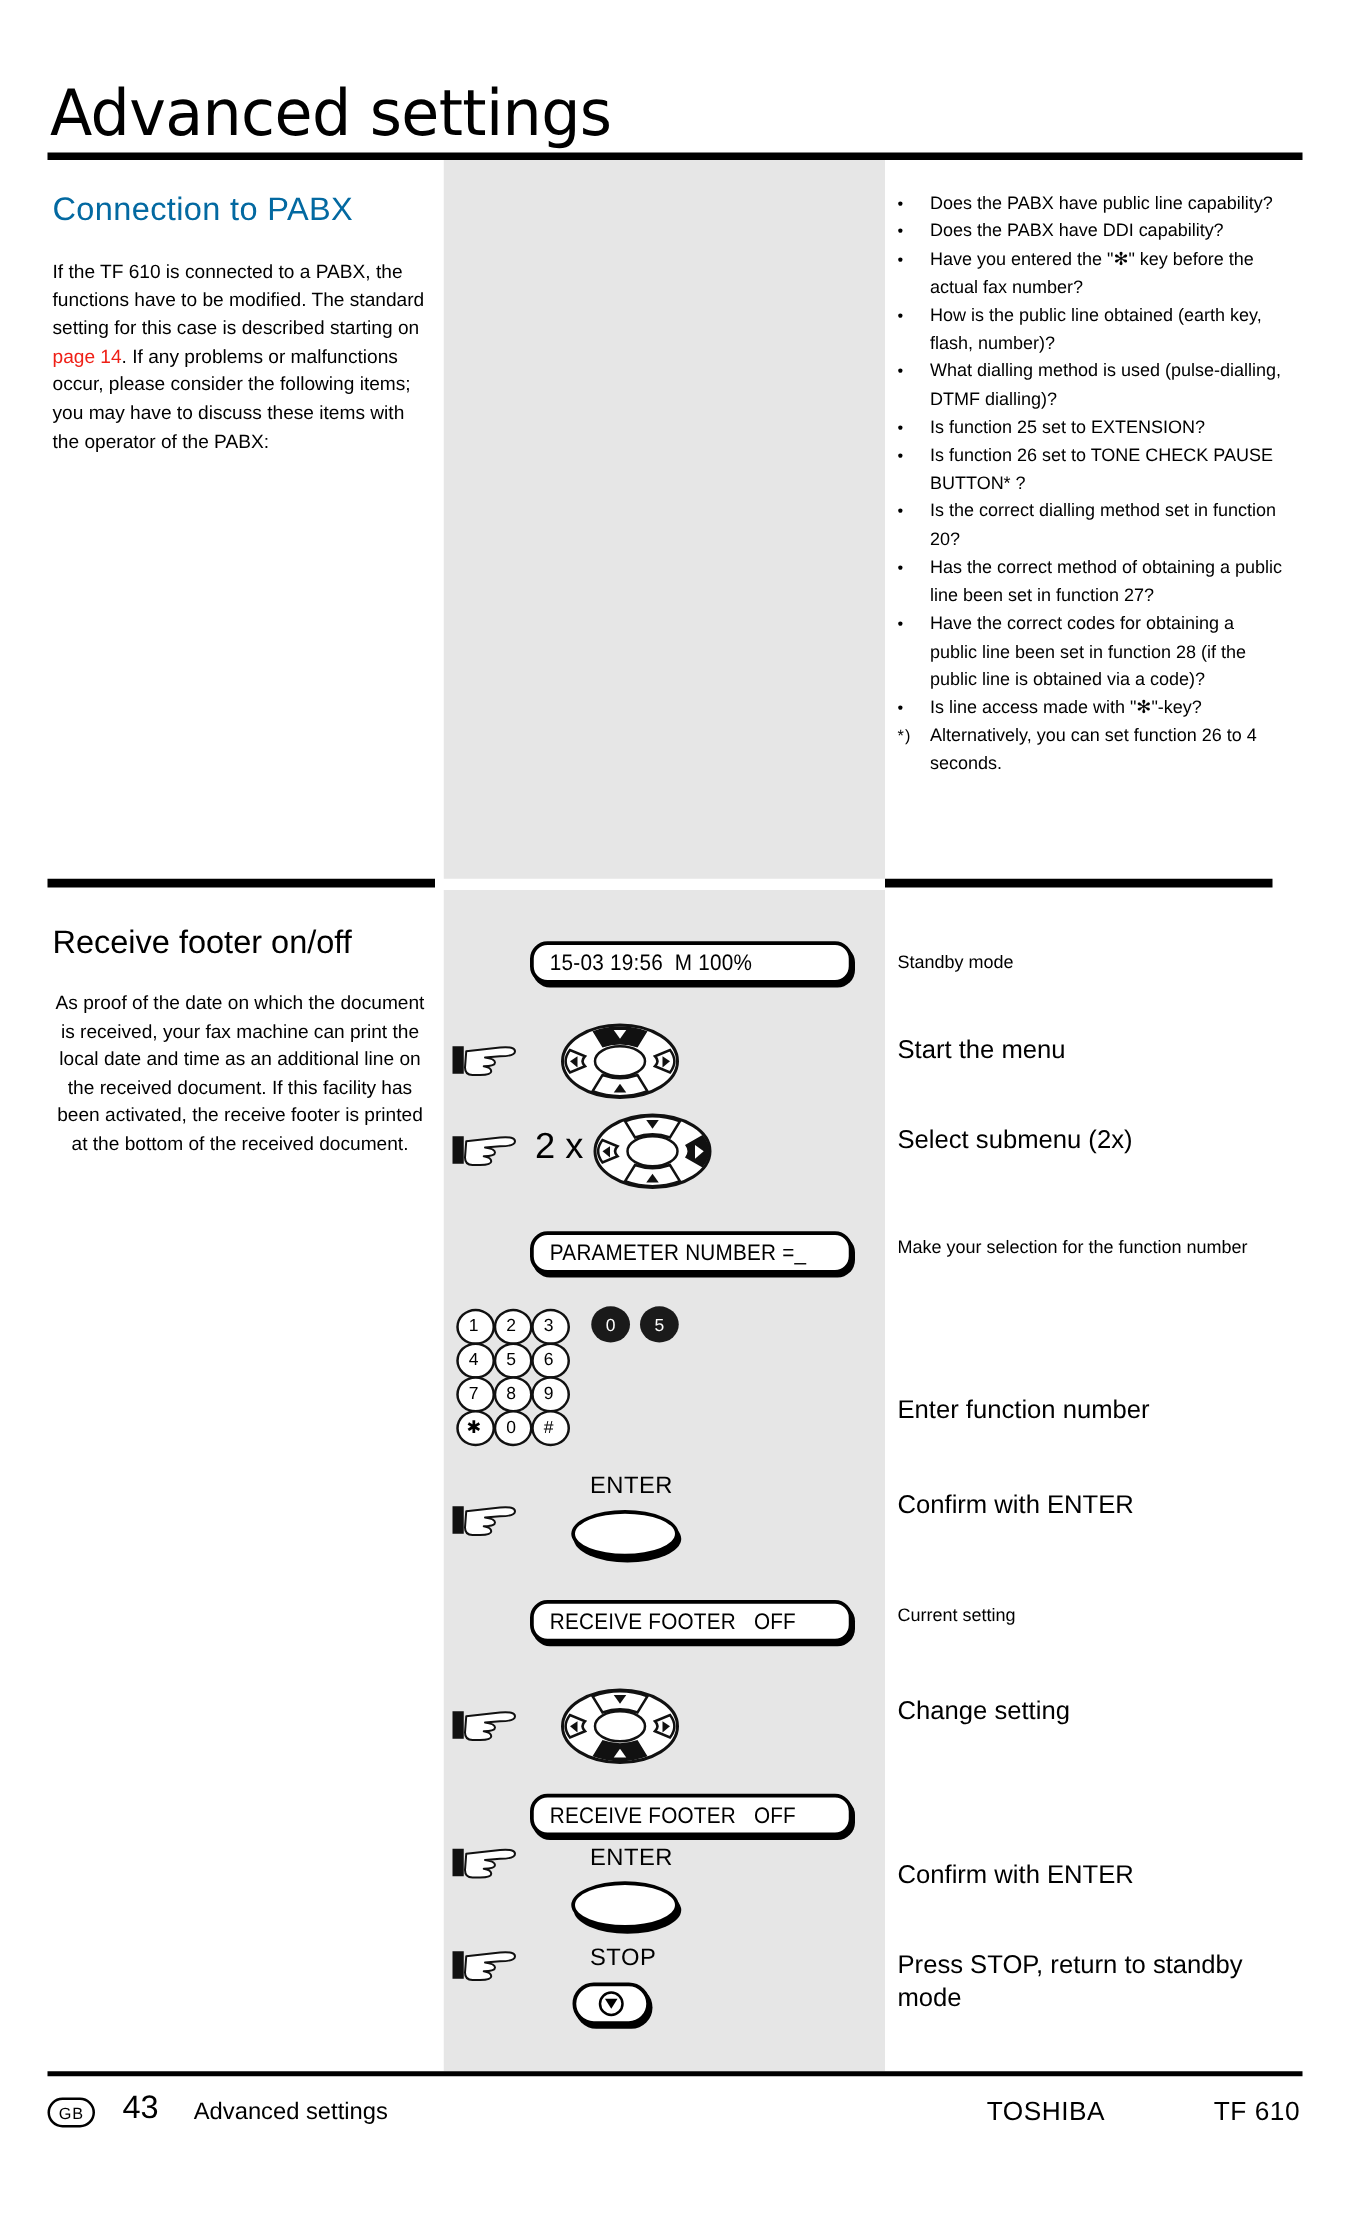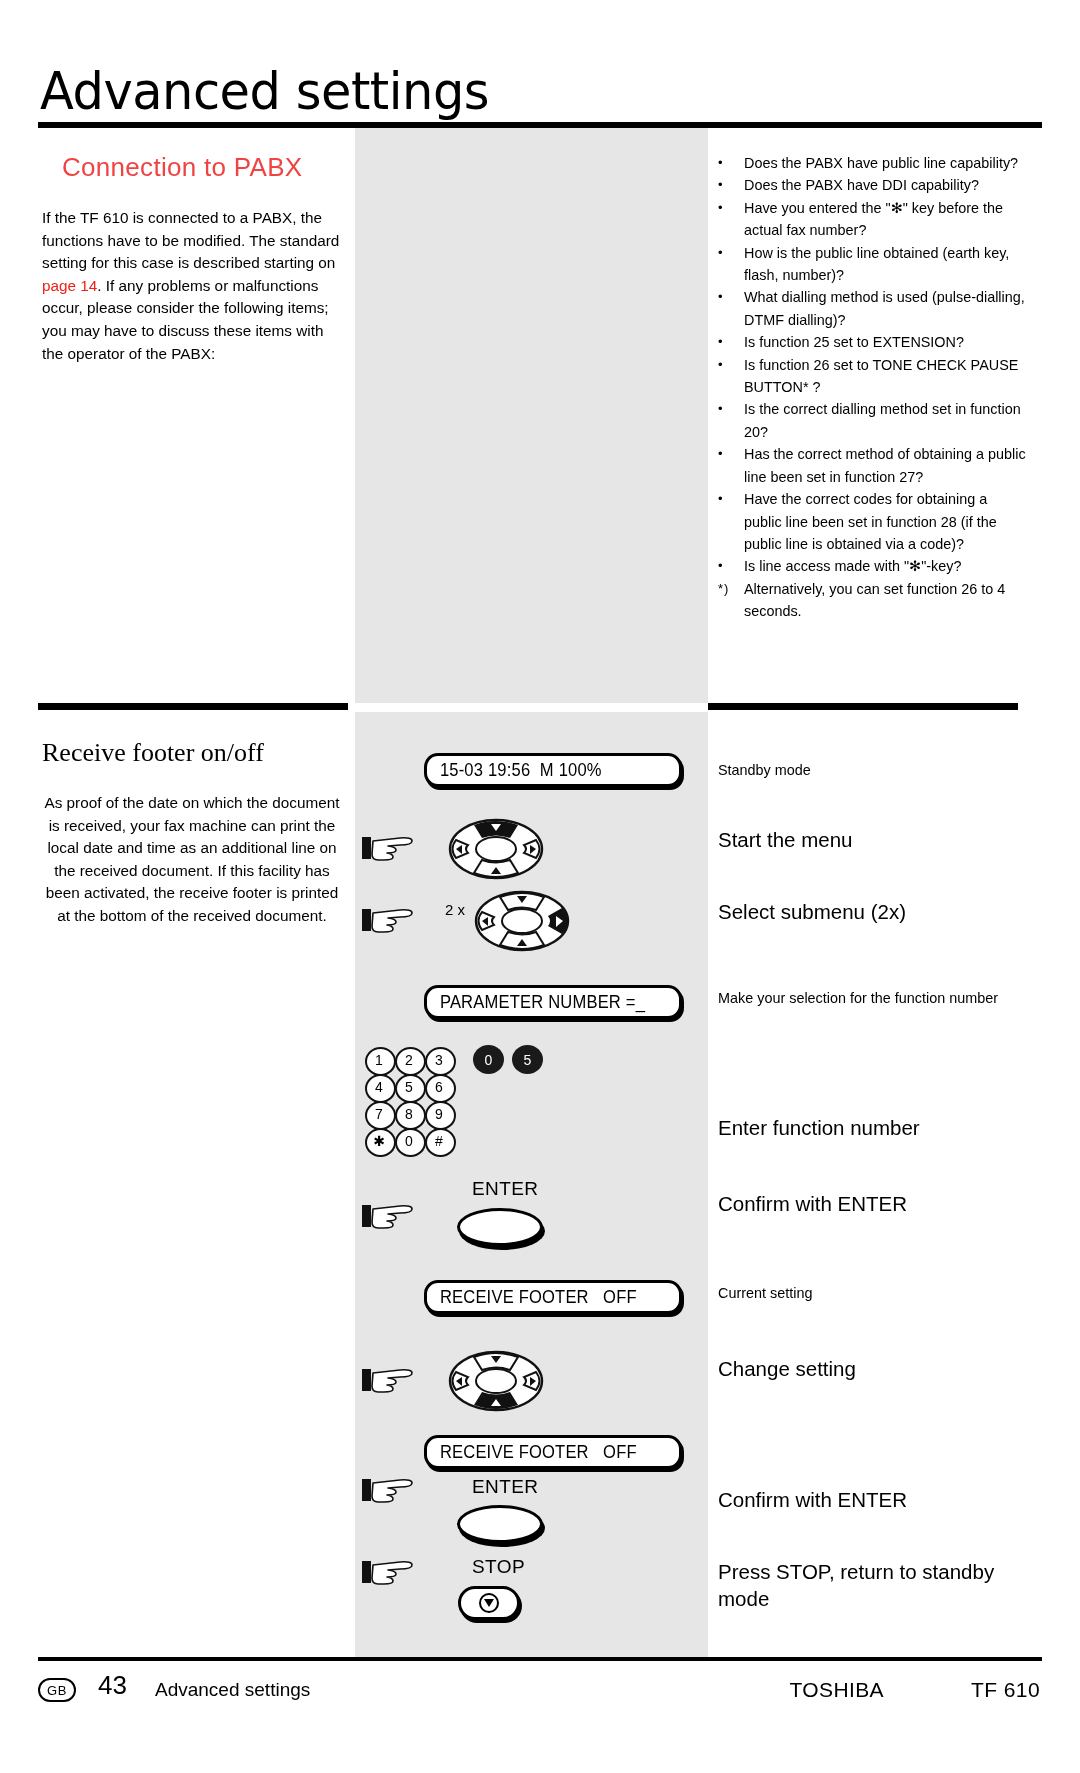--- a/index.html
+++ b/index.html
@@ -58,23 +58,22 @@
     background: #e6e6e6;
   }
 
   
   .sec1-heading {
     position: absolute;
     left: 42px;
     top: 152px;
     font-size: 26px;
     font-weight: 400;
-    color: #ef4444;
+    color: #0369a1;
     letter-spacing: 0.3px;
-    margin-left: 20px;
   }
   .sec1-body {
     position: absolute;
     left: 42px;
     top: 207px;
     width: 300px;
     font-size: 15.3px;
     line-height: 22.6px;
     color: #000;
   }
@@ -127,21 +126,20 @@
     background: #000;
   }
 
   .sec2-heading {
     position: absolute;
     left: 42px;
     top: 738px;
     font-size: 26px;
     font-weight: 400;
     color: #000;
-    font-family: Liberation Serif, serif;
   }
   .sec2-body {
     position: absolute;
     left: 42px;
     top: 792px;
     width: 300px;
     font-size: 15.3px;
     line-height: 22.6px;
     color: #000;
     text-align: center;
@@ -267,23 +265,22 @@
   .stop-glyph i {
     display: block;
     width: 0; height: 0;
     border-left: 5px solid transparent;
     border-right: 5px solid transparent;
     border-top: 8px solid #000;
   }
 
   .two-x {
     position: absolute;
-    font-size: 15px;
-    color: #000;
-    margin-left: 17px;
+    font-size: 29px;
+    color: #000;
   }
 
   
   .rule-bottom {
     position: absolute;
     left: 38px;
     top: 1657px;
     width: 1004px;
     height: 4px;
     background: #000;

